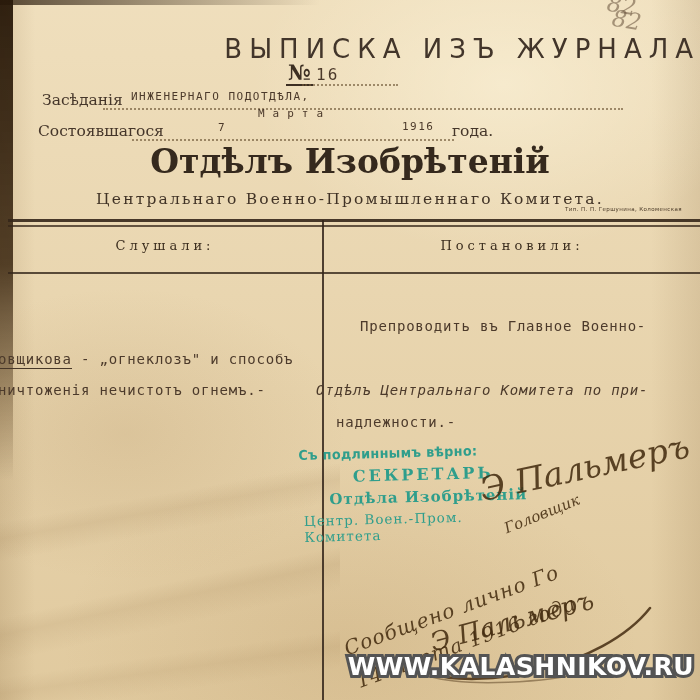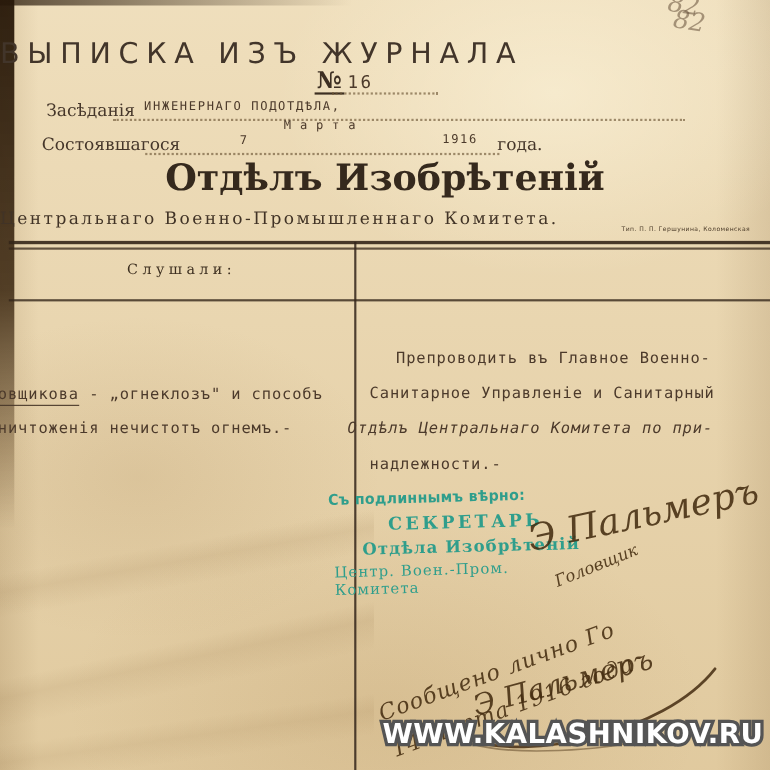--- a/index.html
+++ b/index.html
@@ -21,34 +21,34 @@
        linear-gradient(168deg, transparent 55%, rgba(130,95,50,.10) 60%, transparent 68%),
        linear-gradient(172deg, transparent 78%, rgba(130,95,50,.09) 83%, transparent 90%);}
   .binding{left:0;top:0;width:13px;height:480px;
      background:linear-gradient(180deg, rgba(38,23,8,.95) 0%, rgba(58,38,16,.85) 55%, rgba(90,64,32,.35) 85%, rgba(90,64,32,0) 100%);
      filter:blur(.4px);}
   .topedge{left:0;top:0;width:320px;height:5px;background:linear-gradient(90deg,rgba(40,25,10,.75),rgba(40,25,10,0));}
 
   .pencil{font-style:italic;color:rgba(100,78,56,.55);font-size:23px;
           font-family:"DejaVu Serif",serif;transform:rotate(9deg);}
 
-  .title{left:0;top:34px;width:700px;text-align:left;
+  .title{left:0;top:34px;width:700px;text-align:right;
      font-family:"DejaVu Sans","Liberation Sans",sans-serif;
      font-size:26px;letter-spacing:7px;color:#42352a;}
   .numlabel{left:286px;top:62px;font-size:21px;font-weight:bold;color:#3d2f22;
      border-bottom:2px solid #3d2f22;padding:0 2px 0 2px;line-height:1.05;}
   .mono{font-family:"DejaVu Sans Mono","DejaVu Sans",monospace;color:#4c3a2b;}
   .numval{left:316px;top:65px;font-size:16px;letter-spacing:2px;}
   .dots{border-bottom:2px dotted rgba(110,88,55,.65);height:0;}
   .formlabel{font-size:15.5px;color:#45362a;}
   .typed{font-size:11px;letter-spacing:1.5px;}
 
   .dept{left:0;top:142px;width:700px;text-align:center;font-weight:bold;
         font-size:33px;color:#35291d;}
-  .committee{left:0;top:190px;width:700px;text-align:left;
+  .committee{left:0;top:190px;width:700px;text-align:center;
         font-size:15.5px;letter-spacing:2.2px;color:#41332  6;color:#413326;}
   .imprint{right:18px;top:206px;font-size:5.5px;letter-spacing:.4px;color:#4a3a28;
         font-family:"DejaVu Sans",sans-serif;}
 
   .ruleA{left:8px;top:219px;width:692px;height:3px;background:#35271a;opacity:.9;}
   .ruleB{left:8px;top:225px;width:692px;height:1.5px;background:#35271a;opacity:.75;}
   .ruleC{left:8px;top:272px;width:692px;height:1.5px;background:#35271a;opacity:.8;}
   .vdiv{left:322px;top:220px;width:2px;height:480px;background:#32251a;opacity:.85;}
 
   .colhead{top:238px;font-size:13px;letter-spacing:4px;color:#3c2e1f;text-align:center;}
@@ -110,27 +110,27 @@
   <div class="abs formlabel" style="left:452px;top:122px;">года.</div>
 
   <div class="abs dept">Отдѣлъ Изобрѣтеній</div>
   <div class="abs committee">Центральнаго Военно-Промышленнаго Комитета.</div>
   <div class="abs imprint">Тип. П. П. Гершунина, Коломенская</div>
 
   <div class="abs ruleA"></div>
   <div class="abs ruleB"></div>
   <div class="abs vdiv"></div>
   <div class="abs colhead left">Слушали:</div>
+  <div class="abs colhead right">Постановили:</div>
   <div class="abs ruleC"></div>
 
   <div class="abs mono cell-line" style="left:-2px;top:351px;"><span class="u">овщикова</span><span> - „огнеклозъ" и способъ</span></div>
   <div class="abs mono cell-line" style="left:-2px;top:382px;">ничтоженія нечистотъ огнемъ.-</div>
 
   <div class="abs mono cell-line" style="left:360px;top:318px;">Препроводить въ Главное Военно-</div>
-  <div class="abs mono cell-line" style="left:336px;top:350px;">Санитарное Управленіе и Санитарный</div>
   <div class="abs mono cell-line" style="left:316px;top:382px;font-style:italic;">Отдѣлъ Центральнаго Комитета по при-</div>
   <div class="abs mono cell-line" style="left:336px;top:414px;">надлежности.-</div>
 
   <div class="abs stamp">
     <div class="s1">Съ подлиннымъ вѣрно:</div>
     <div class="s2">СЕКРЕТАРЬ</div>
     <div class="s3">Отдѣла Изобрѣтеній</div>
     <div class="s4">Центр. Воен.-Пром. Комитета</div>
   </div>
 

